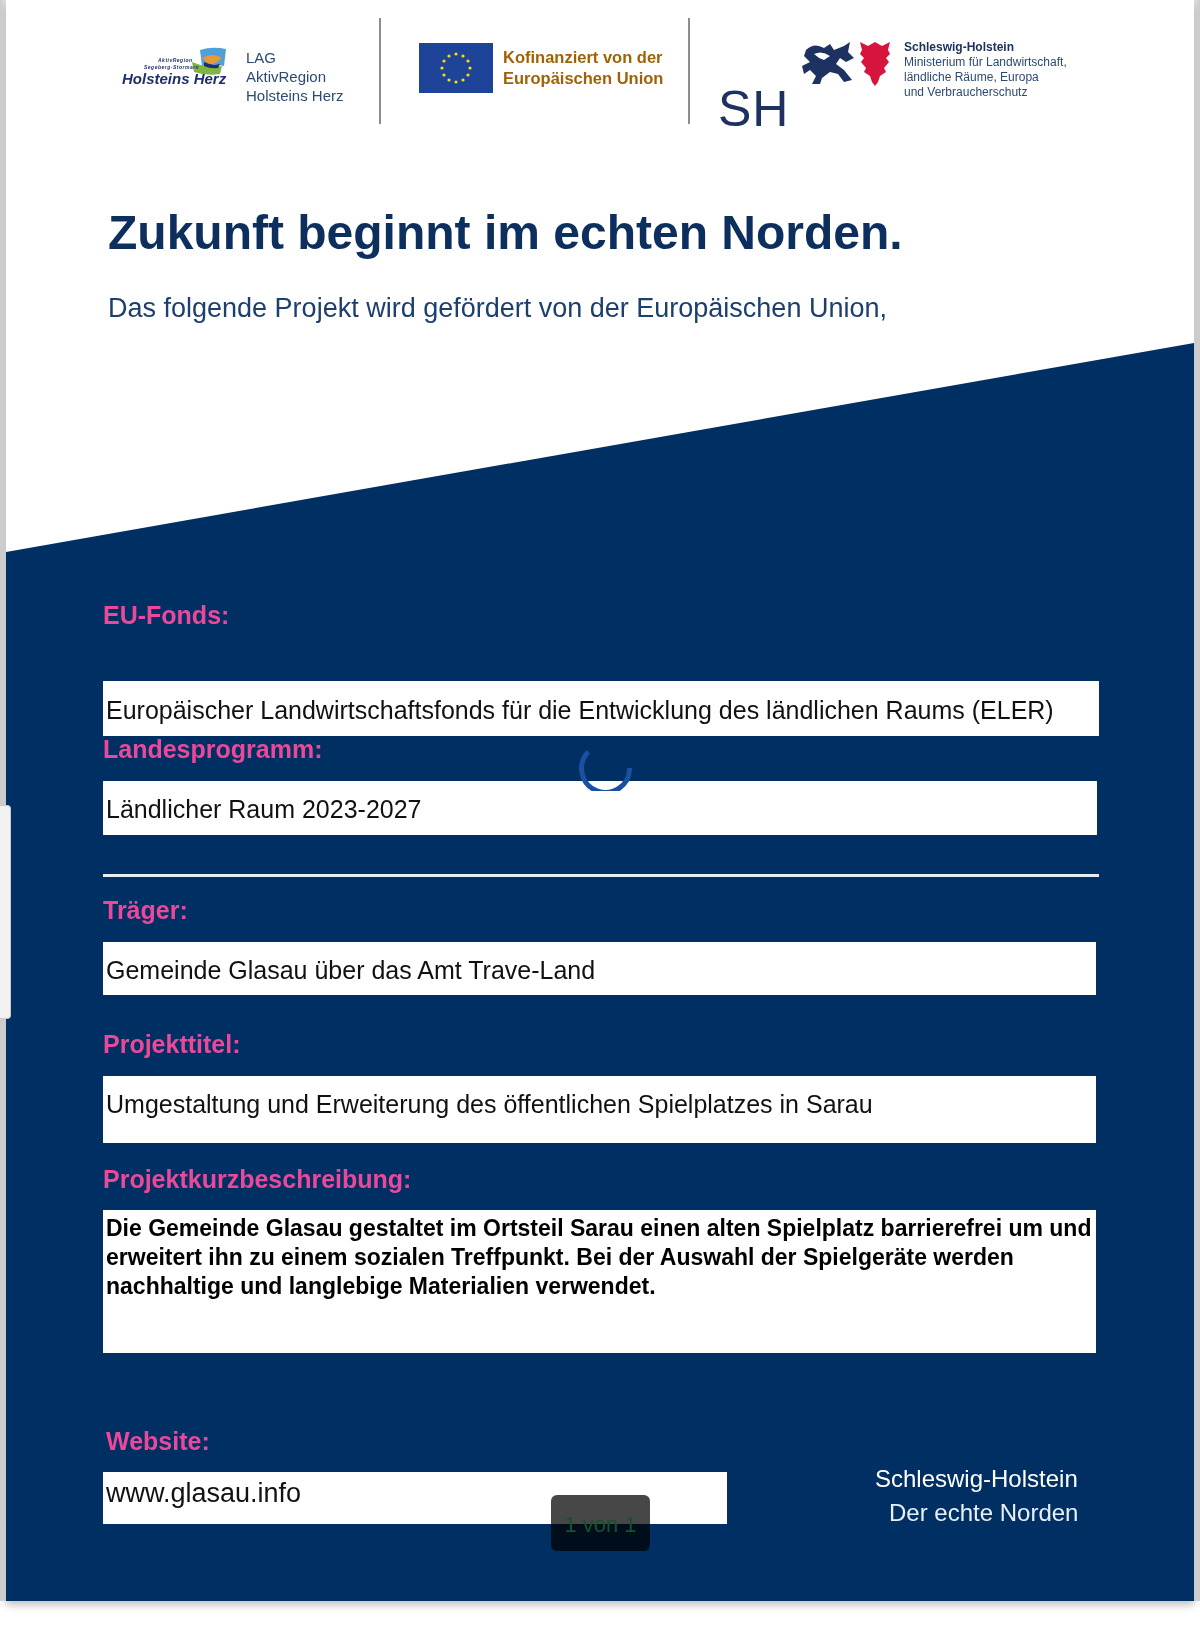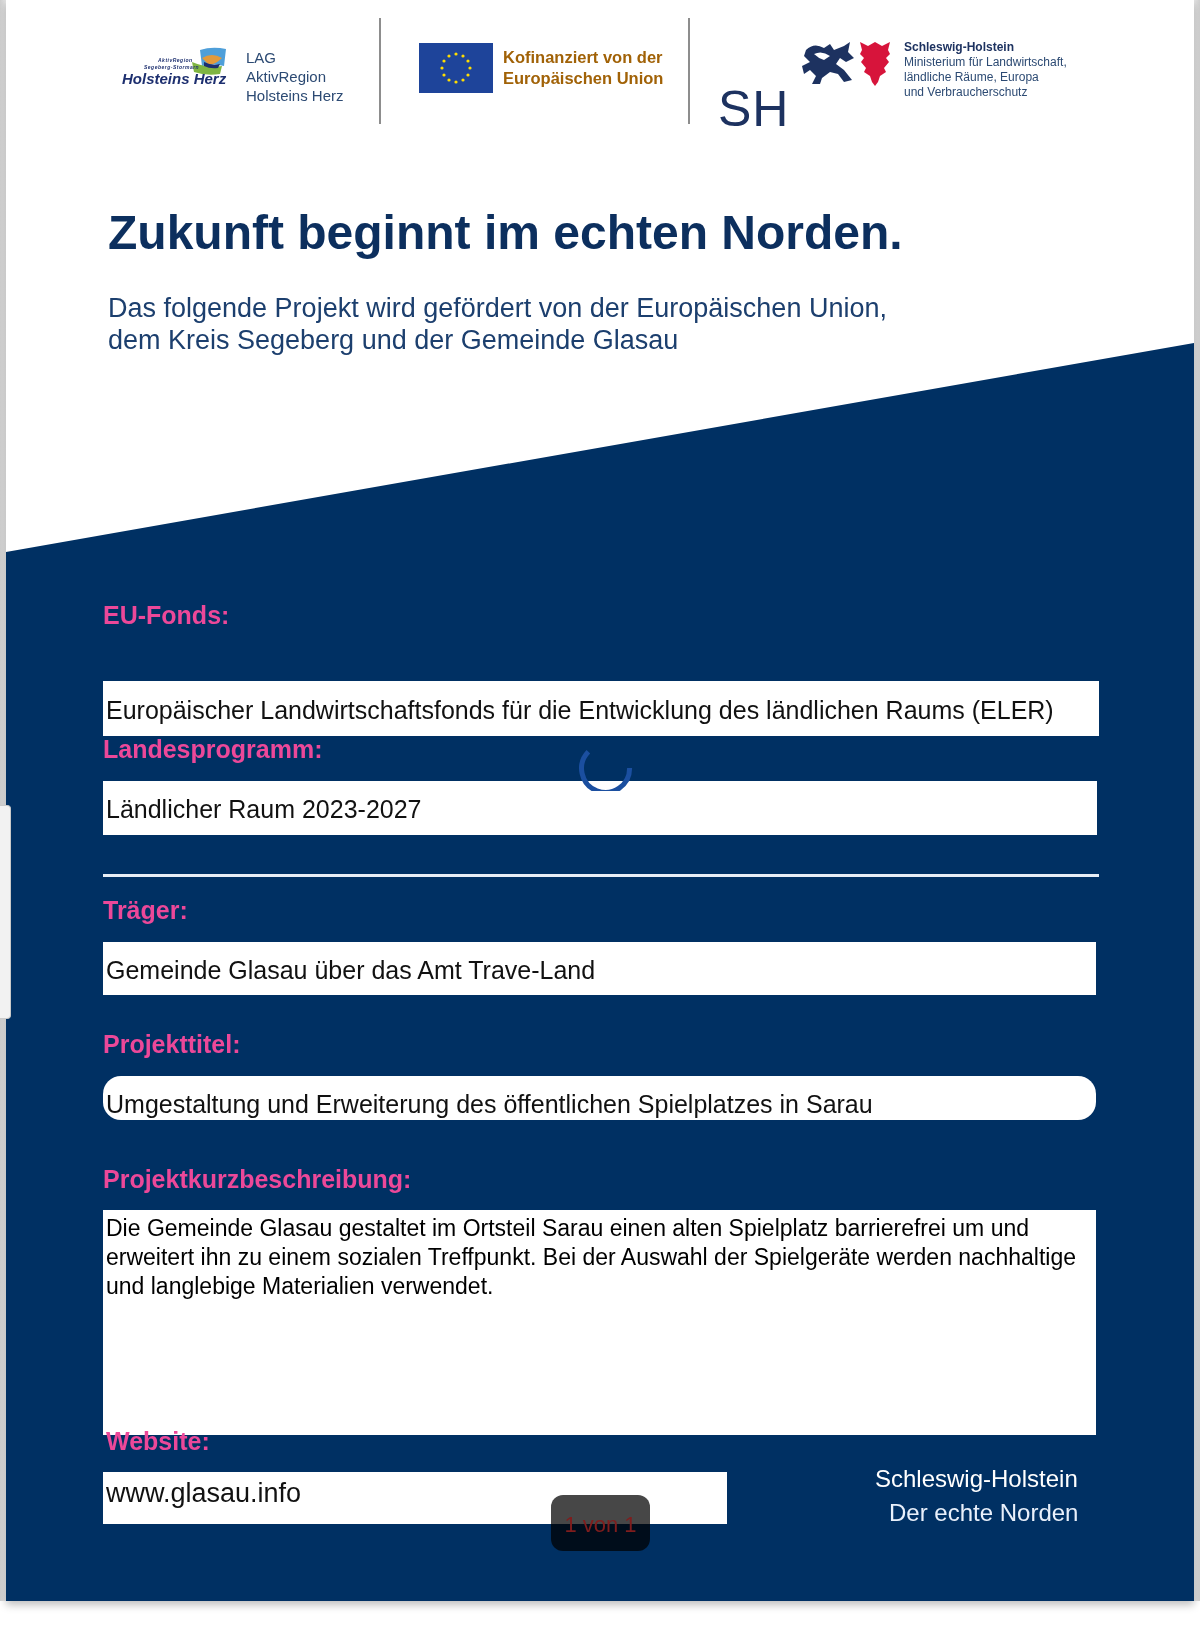--- a/index.html
+++ b/index.html
@@ -46,22 +46,22 @@
   .field-desc { position:absolute; left:3px; top:4px; right:4px; font-size:23px; line-height:29px; color:#000; }
   .divider { position:absolute; left:97px; top:874px; width:996px; height:3px; background:#e8eef6; }
 
   .spinner { position:absolute; left:571px; top:735px; width:56px; height:56px; }
 
   .sh-footer1 { position:absolute; left:869px; top:1465px; font-size:24px; color:#ffffff; white-space:nowrap; }
   .sh-footer2 { position:absolute; left:883px; top:1499px; font-size:24px; color:#e9f0fb; white-space:nowrap; }
 
   .page-counter {
     position:absolute; left:551px; top:1495px; width:99px; height:56px;
-    background:rgba(0,0,0,0.72); border-radius:12px;
-    color:#7f1d1d; font-size:22px; text-align:center; line-height:60px;
+    background:rgba(0,0,0,0.72); border-radius:6px;
+    color:#14532d; font-size:22px; text-align:center; line-height:60px;
     font-family:"Liberation Sans", sans-serif;
   }
 </style>
 </head>
 <body>
 
 <div class="viewer-bg"></div>
 <div class="page-edge-left"></div>
 <div class="page-edge-right"></div>
 
@@ -125,21 +125,20 @@
   <div class="sh-ministry">
     <div class="bold">Schleswig-Holstein</div>
     <div>Ministerium für Landwirtschaft,</div>
     <div>ländliche Räume, Europa</div>
     <div>und Verbraucherschutz</div>
   </div>
 
   <div class="headline">Zukunft beginnt im echten Norden.</div>
   <div class="subline">
     <div>Das folgende Projekt wird gefördert von der Europäischen Union,</div>
-    <div>dem Kreis Segeberg und der Gemeinde Glasau</div>
   </div>
 
   <div class="label" style="top:601px;">EU-Fonds:</div>
   <div class="field" style="top:681px; width:996px; height:55px;">
     <span class="field-text" style="top:15px;">Europäischer Landwirtschaftsfonds für die Entwicklung des ländlichen Raums (ELER)</span>
   </div>
 
   <div class="label" style="top:735px;">Landesprogramm:</div>
   <div class="field" style="top:781px; width:994px; height:54px;">
     <span class="field-text" style="top:14px;">Ländlicher Raum 2023-2027</span>
@@ -150,26 +149,26 @@
   </svg>
 
   <div class="divider"></div>
 
   <div class="label" style="top:896px;">Träger:</div>
   <div class="field" style="top:942px; width:993px; height:53px;">
     <span class="field-text" style="top:14px;text-align:right;">Gemeinde Glasau über das Amt Trave-Land</span>
   </div>
 
   <div class="label" style="top:1030px;">Projekttitel:</div>
-  <div class="field" style="top:1076px; width:993px; height:44px;border-radius:18px;">
+  <div class="field" style="top:1076px; width:993px; height:67px;">
     <span class="field-text" style="top:14px;">Umgestaltung und Erweiterung des öffentlichen Spielplatzes in Sarau</span>
   </div>
 
   <div class="label" style="top:1165px;">Projektkurzbeschreibung:</div>
-  <div class="field" style="top:1210px; width:993px; height:225px;">
+  <div class="field" style="top:1210px; width:993px; height:143px;font-weight:bold;">
     <div class="field-desc">Die Gemeinde Glasau gestaltet im Ortsteil Sarau einen alten Spielplatz barrierefrei um und erweitert ihn zu einem sozialen Treffpunkt. Bei der Auswahl der Spielgeräte werden nachhaltige und langlebige Materialien verwendet.</div>
   </div>
 
   <div class="label" style="top:1427px; left:100px;">Website:</div>
   <div class="field" style="top:1472px; width:624px; height:52px;">
     <span class="field-text" style="top:6px; font-size:27px;">www.glasau.info</span>
   </div>
 
   <div class="sh-footer1">Schleswig-Holstein</div>
   <div class="sh-footer2">Der echte Norden</div>

